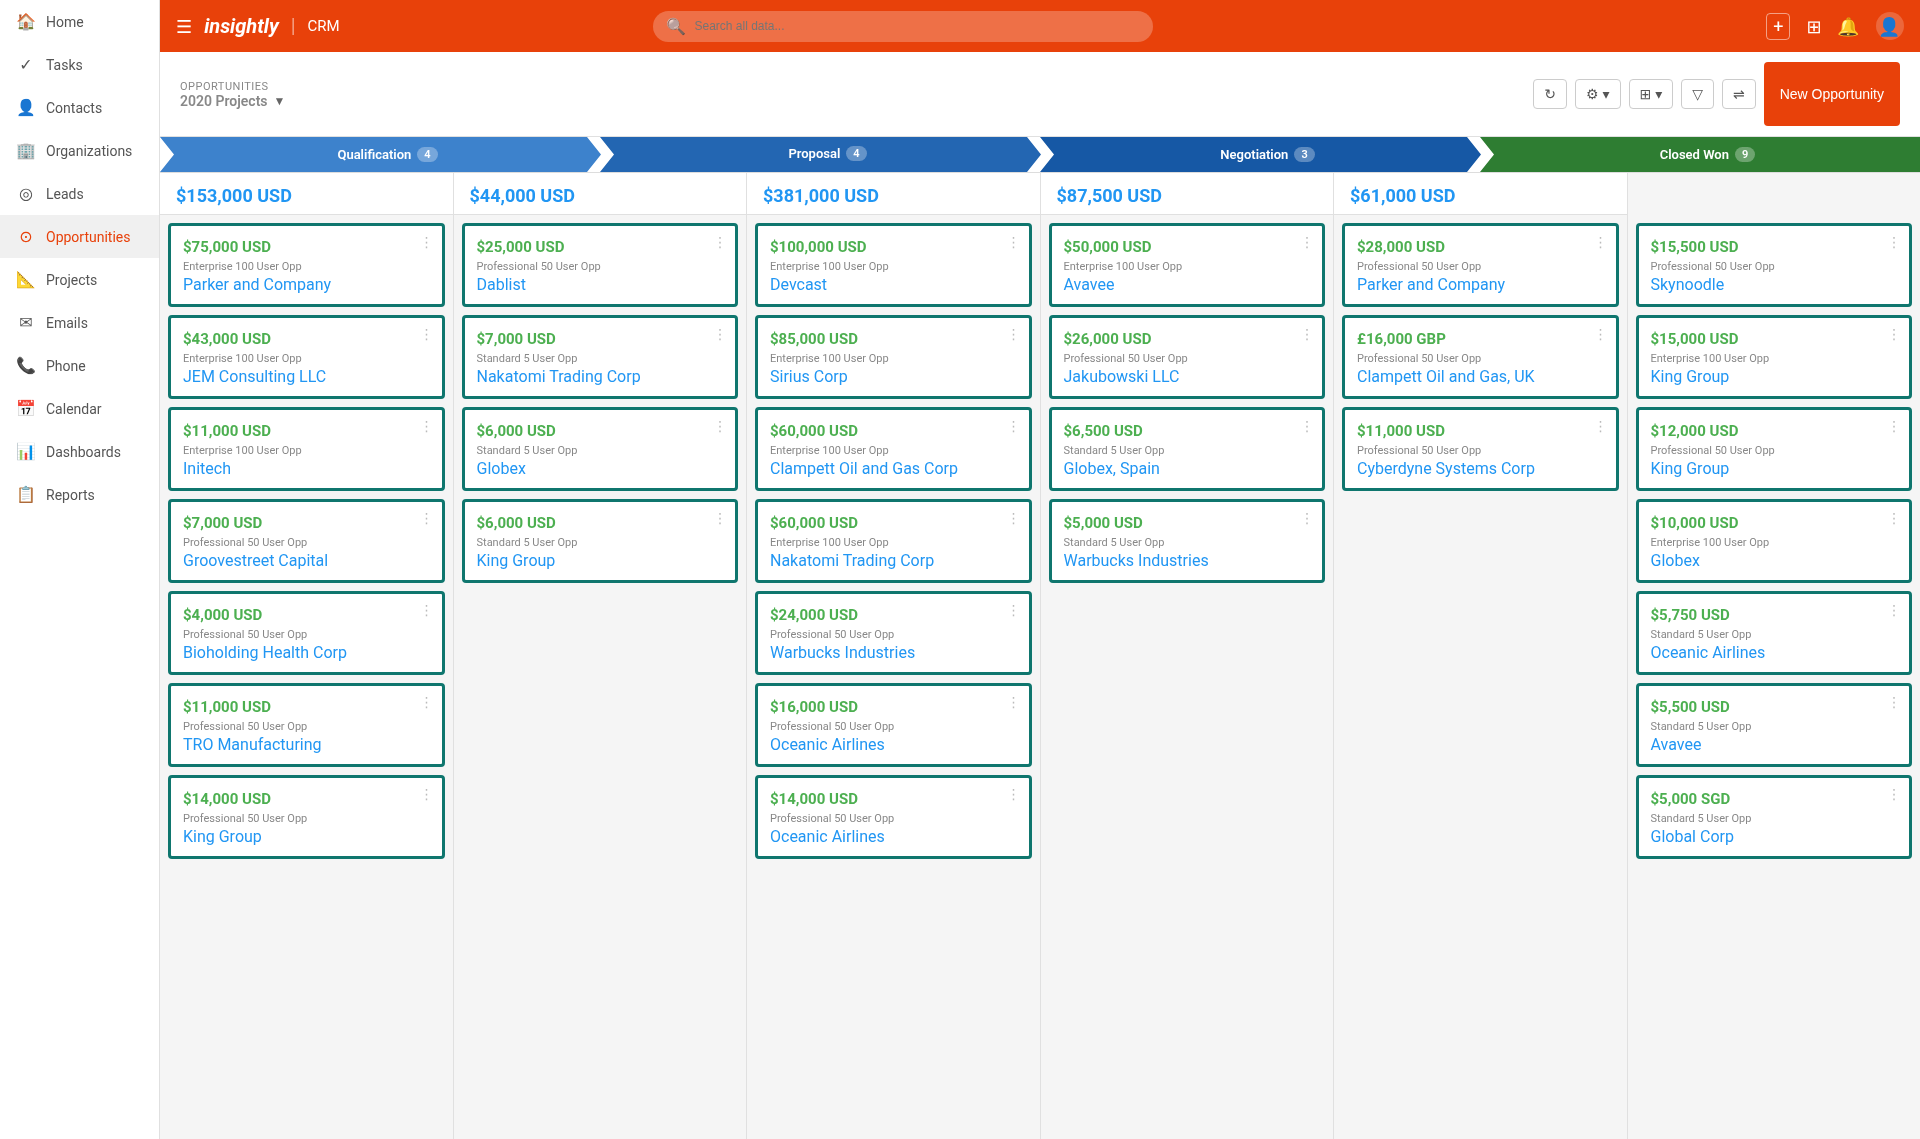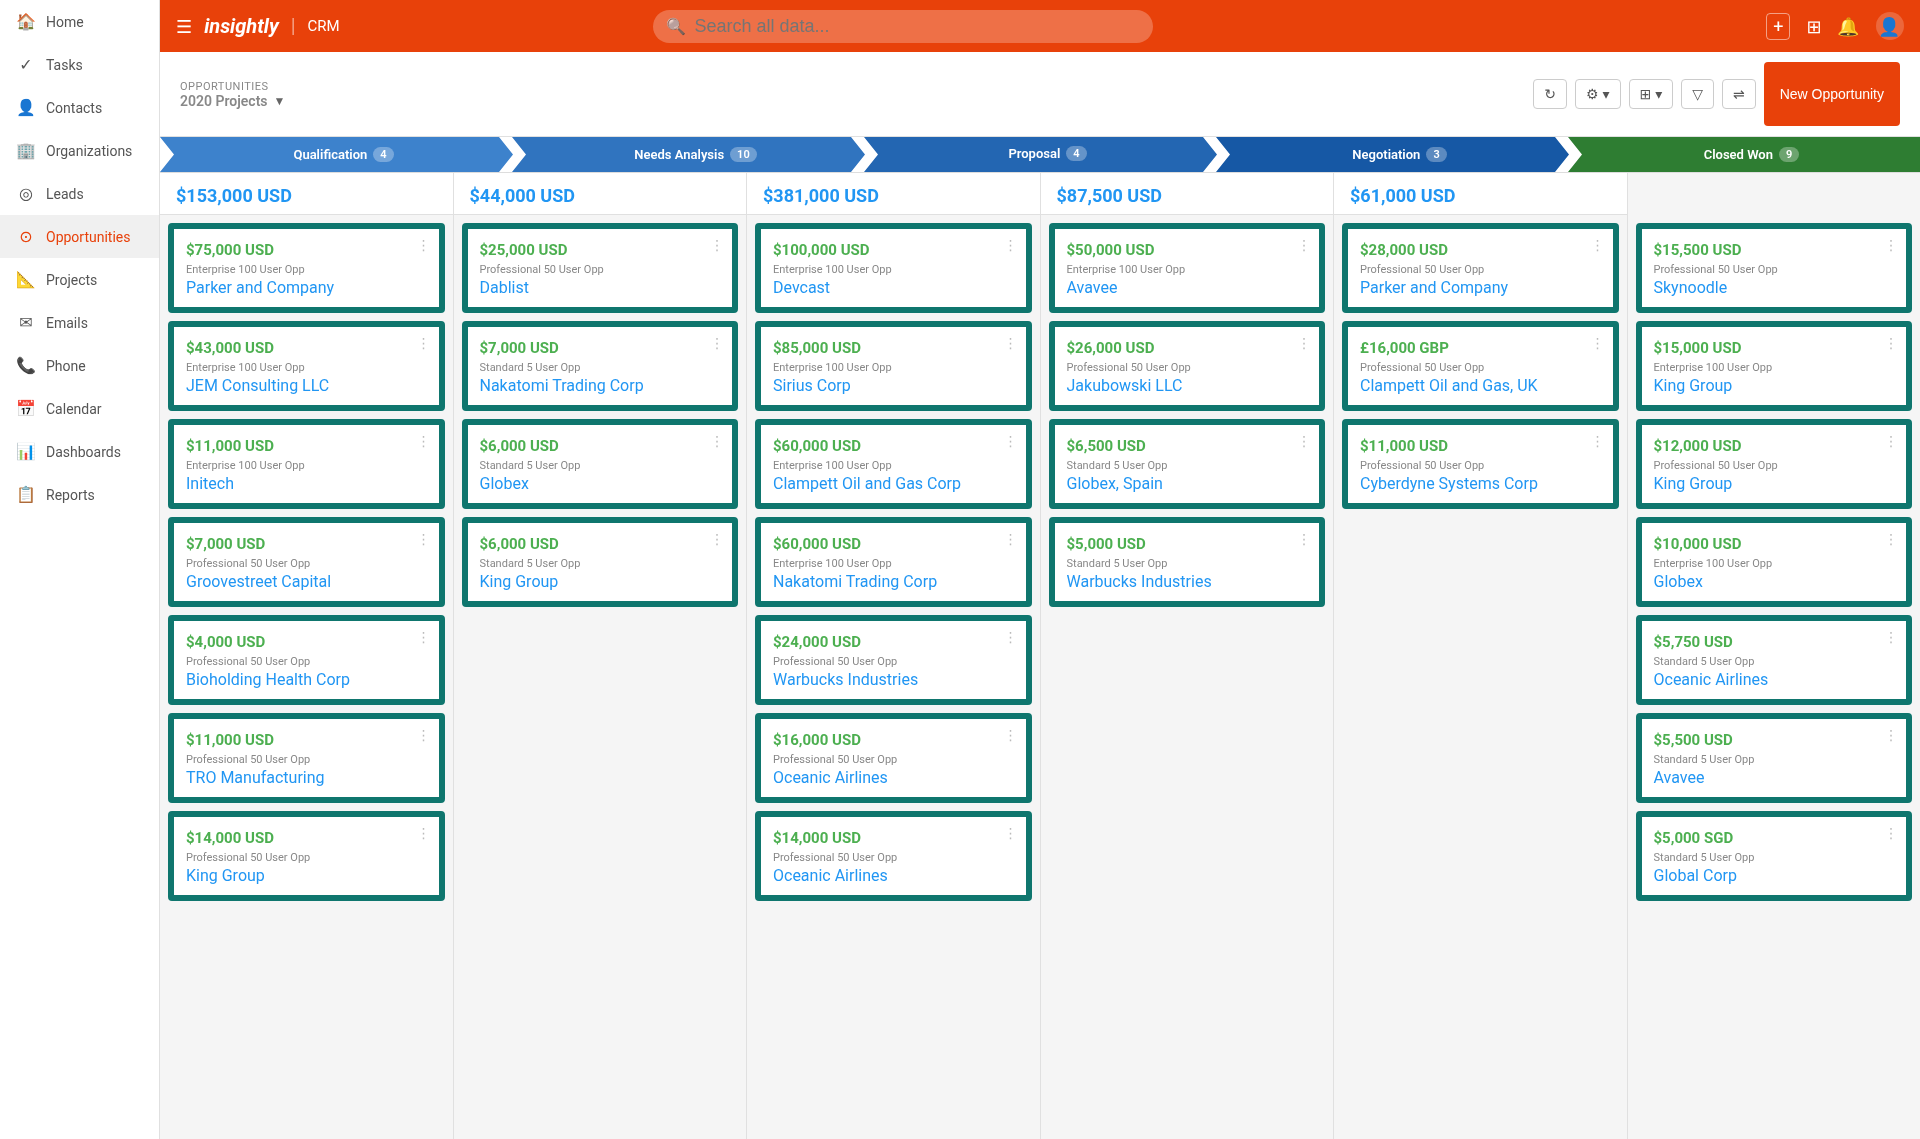--- a/index.html
+++ b/index.html
@@ -103,21 +103,21 @@
       flex: 1;
       overflow-y: auto;
       padding: 8px;
       display: flex;
       flex-direction: column;
       gap: 8px;
     }
     .card {
       background: #fff;
       border-radius: 4px;
-      border: 6px solid #0f766e;
+      border: 3px solid #0f766e;
       padding: 12px 12px 10px;
       position: relative;
       cursor: pointer;
     }
     .card-amount {
       font-size: 15px;
       font-weight: 700;
       color: #4caf50;
       margin-bottom: 4px;
     }
@@ -199,21 +199,21 @@
   </div>
 
 <div class="main">
   <div style="background:#e8410a; height:52px; display:flex; align-items:center; padding:0 16px; gap:12px;">
     <span style="color:#fff; font-size:18px; cursor:pointer;">☰</span>
     <span style="color:#fff; font-size:20px; font-style:italic; font-weight:bold;">insightly</span>
     <span style="color:rgba(255,255,255,0.5); font-size:20px;">|</span>
     <span style="color:#fff; font-size:15px;">CRM</span>
     <div style="flex:1; max-width:500px; margin:0 auto; background:rgba(255,255,255,0.25); border-radius:20px; display:flex; align-items:center; padding:6px 14px; gap:8px;">
       <span style="color:rgba(255,255,255,0.8);">🔍</span>
-      <input type="text" placeholder="Search all data..." style="background: transparent; border: none; outline: none; color: rgb(255, 255, 255); font-size: 18px; width: 100%;">
+      <input type="text" placeholder="Search all data..." style="background: transparent; border: none; outline: none; color: rgb(255, 255, 255); font-size: 12px; width: 100%;">
     </div>
     <div style="display:flex; align-items:center; gap:16px; margin-left:auto;">
       <span style="color:#fff; font-size:18px; cursor:pointer; border:1px solid rgba(255,255,255,0.5); border-radius:4px; padding:2px 6px;">+</span>
       <span style="color:#fff; font-size:18px; cursor:pointer;">⊞</span>
       <span style="color:#fff; font-size:18px; cursor:pointer;">🔔</span>
       <span style="color:#fff; font-size:18px; cursor:pointer; background:rgba(255,255,255,0.2); border-radius:50%; width:28px; height:28px; display:flex; align-items:center; justify-content:center;">👤</span>
     </div>
   </div>
 
   <div class="topbar">
@@ -232,24 +232,20 @@
       <button class="topbar-btn">⇌</button>
       <button class="btn-new-opp">New Opportunity</button>
     </div>
   </div>
 
   <div style="display:flex; background:#fff; border-bottom:1px solid #ddd; overflow:hidden;">
       <div style="flex: 1 1 0%; min-width: 150px; padding: 10px 8px 10px 22px; display: flex; align-items: center; justify-content: center; gap: 6px; font-size: 13px; font-weight: 600; color: rgb(255, 255, 255); background: rgb(61, 130, 204); clip-path: polygon(0px 0px, calc(100% - 14px) 0px, 100% 50%, calc(100% - 14px) 100%, 0px 100%, 14px 50%); cursor: pointer; margin-right: -1px; z-index: 5;">
         <span>Qualification</span>
         <span style="background:rgba(255,255,255,0.3); border-radius:10px; padding:1px 7px; font-size:11px;">4</span>
       </div>
-      <div style="flex: 1 1 0%; min-width: 150px; padding: 10px 8px 10px 22px; display: flex; align-items: center; justify-content: center; gap: 6px; font-size: 13px; font-weight: 600; color: rgb(255, 255, 255); background: rgb(48, 116, 191); clip-path: polygon(0px 0px, calc(100% - 14px) 0px, 100% 50%, calc(100% - 14px) 100%, 0px 100%, 14px 50%); cursor: pointer; margin-right: -1px; z-index: 4;">
-        <span>Needs Analysis</span>
-        <span style="background:rgba(255,255,255,0.3); border-radius:10px; padding:1px 7px; font-size:11px;">10</span>
-      </div>
       <div style="flex: 1 1 0%; min-width: 150px; padding: 8px 8px 10px 22px; display: flex; align-items: center; justify-content: center; gap: 6px; font-size: 13px; font-weight: 600; color: rgb(255, 255, 255); background: rgb(35, 102, 178); clip-path: polygon(0px 0px, calc(100% - 14px) 0px, 100% 50%, calc(100% - 14px) 100%, 0px 100%, 14px 50%); cursor: pointer; margin-right: -1px; z-index: 3;">
         <span>Proposal</span>
         <span style="background:rgba(255,255,255,0.3); border-radius:10px; padding:1px 7px; font-size:11px;">4</span>
       </div>
       <div style="flex: 1 1 0%; min-width: 150px; padding: 10px 8px 10px 22px; display: flex; align-items: center; justify-content: center; gap: 6px; font-size: 13px; font-weight: 600; color: rgb(255, 255, 255); background: rgb(22, 88, 165); clip-path: polygon(0px 0px, calc(100% - 14px) 0px, 100% 50%, calc(100% - 14px) 100%, 0px 100%, 14px 50%); cursor: pointer; margin-right: -1px; z-index: 2;">
         <span>Negotiation</span>
         <span style="background:rgba(255,255,255,0.3); border-radius:10px; padding:1px 7px; font-size:11px;">3</span>
       </div>
       <div style="flex: 1 1 0%; min-width: 150px; padding: 10px 8px 10px 22px; display: flex; align-items: center; justify-content: center; gap: 6px; font-size: 13px; font-weight: 600; color: rgb(255, 255, 255); background: rgb(46, 125, 50); clip-path: polygon(0px 0px, 100% 0px, 100% 100%, 0px 100%, 14px 50%); cursor: pointer; margin-right: -1px; z-index: 1;">
         <span>Closed Won</span>

